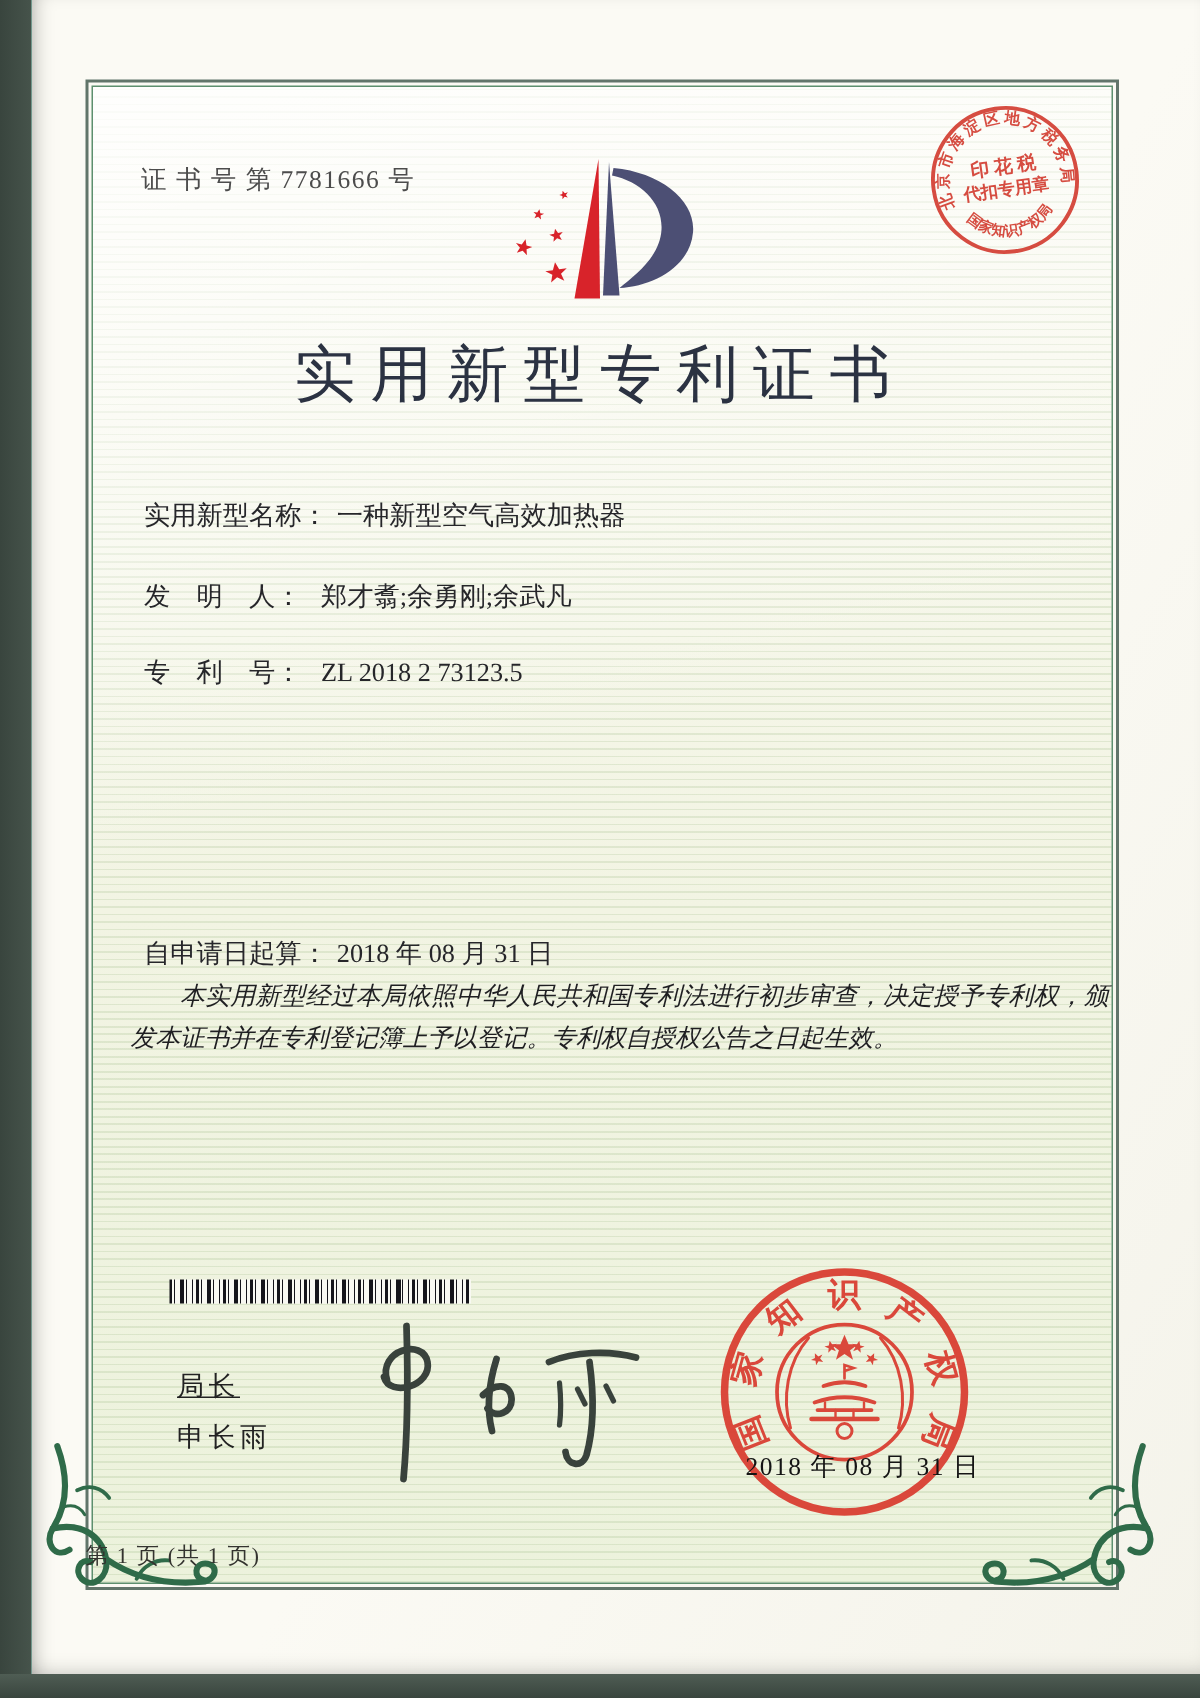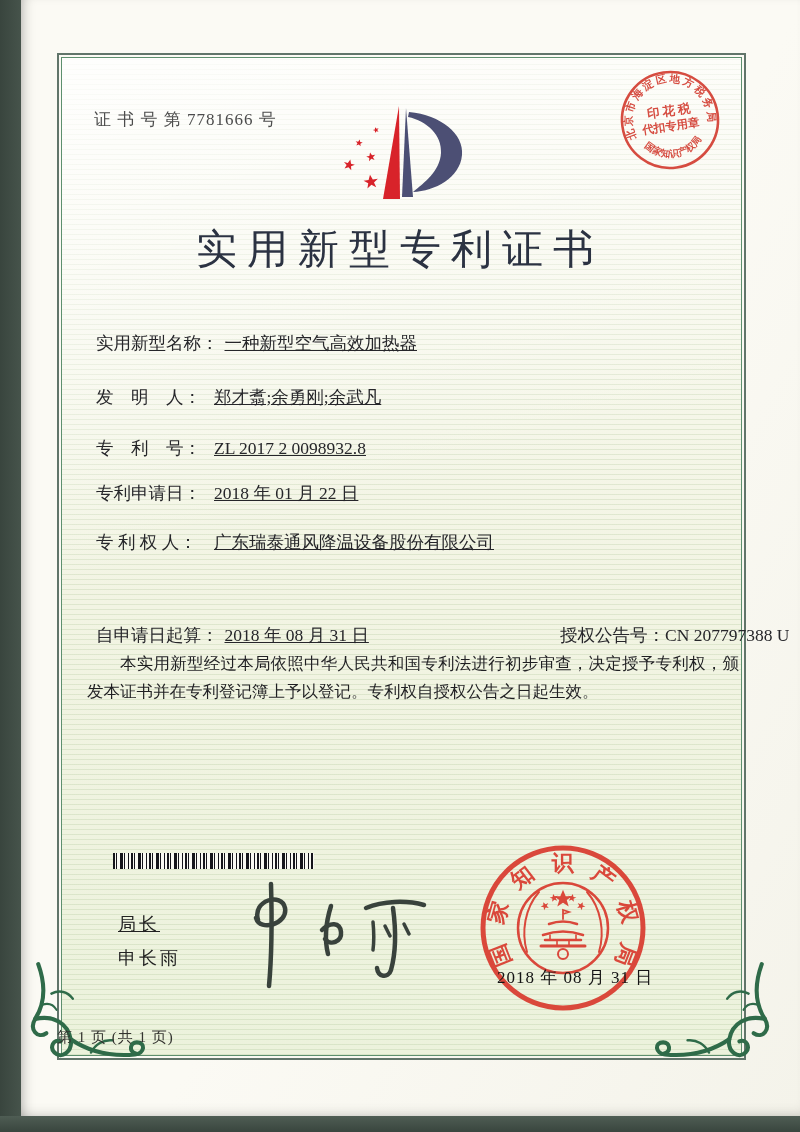--- a/index.html
+++ b/index.html
@@ -28,27 +28,27 @@
   .corner.left{left:26px;top:960px;}
   .corner.right{left:652px;top:960px;transform:scaleX(-1);}
   
   .cert-no{position:absolute;left:94px;top:108px;font-size:17px;color:#4c4c4c;
     letter-spacing:1px;z-index:4;}
   .logo{position:absolute;left:328px;top:100px;z-index:4;}
   .title{position:absolute;left:0;width:800px;top:222px;text-align:center;
     font-size:41px;font-weight:normal;color:#2b3242;letter-spacing:10px;z-index:4;}
   
   .frow{position:absolute;left:96px;width:560px;font-size:17.5px;color:#26262a;z-index:4;
-    white-space:nowrap;text-decoration:underline;}
+    white-space:nowrap;}
   .frow .lab{display:inline-block;min-width:112px;}
   .frow .val{margin-left:6px;}
   .grant-no{position:absolute;left:464px;top:0;}
   
   .body-text{position:absolute;left:87px;top:650px;width:652px;z-index:4;
-    font-size:16.5px;line-height:28px;color:#1f1f22;text-align:justify;}
+    font-size:16.5px;line-height:28px;color:#1f1f22;text-align:justify;font-style:italic;}
   .body-text p{margin:0;text-indent:2em;}
   
   .barcode{position:absolute;left:113px;top:853px;width:201px;height:16px;z-index:4;
     background:repeating-linear-gradient(90deg,
       #14141a 0 2px,#f8f8f2 2px 3px,#14141a 3px 4px,#f8f8f2 4px 7px,
       #14141a 7px 10px,#f8f8f2 10px 11px,#14141a 11px 12px,#f8f8f2 12px 15px,
       #14141a 15px 16px,#f8f8f2 16px 18px);}
   .sig-title{position:absolute;left:118px;top:912px;font-size:18px;color:#222;z-index:4;letter-spacing:3px;text-decoration:underline;}
   .sig-name{position:absolute;left:118px;top:946px;font-size:18px;color:#222;z-index:4;letter-spacing:3px;}
   .signature{position:absolute;left:228px;top:878px;z-index:6;}
@@ -128,31 +128,24 @@
 
   <div class="title">实用新型专利证书</div>
 
   <div class="frow" style="top:331px">
     <span class="lab">实用新型名称：</span><span class="val">一种新型空气高效加热器</span>
   </div>
   <div class="frow" style="top:385px">
     <span class="lab">发　明　人：</span><span class="val">郑才翥;余勇刚;余武凡</span>
   </div>
   <div class="frow" style="top:436px">
-    <span class="lab">专　利　号：</span><span class="val">ZL 2017 2 0098932.8</span>
-  </div>
-  <div class="frow" style="top:481px">
-    <span class="lab">专利申请日：</span><span class="val">2018 年 01 月 22 日</span>
-  </div>
-  <div class="frow" style="top:530px">
-    <span class="lab">专 利 权 人：</span><span class="val">广东瑞泰通风降温设备股份有限公司</span>
+    <span class="lab">专　利　号：</span><span class="val">ZL 2018 2 73123.5</span>
   </div>
   <div class="frow" style="top:623px;width:646px">
     <span class="lab">自申请日起算：</span><span class="val">2018 年 08 月 31 日</span>
-    <span class="grant-no"><span>授权公告号：</span><span>CN 207797388 U</span></span>
   </div>
 
   <div class="body-text">
     <p>本实用新型经过本局依照中华人民共和国专利法进行初步审查，决定授予专利权，颁发本证书并在专利登记簿上予以登记。专利权自授权公告之日起生效。</p>
   </div>
 
   <div class="barcode"></div>
 
   <div class="sig-title">局长</div>
   <div class="sig-name">申长雨</div>

